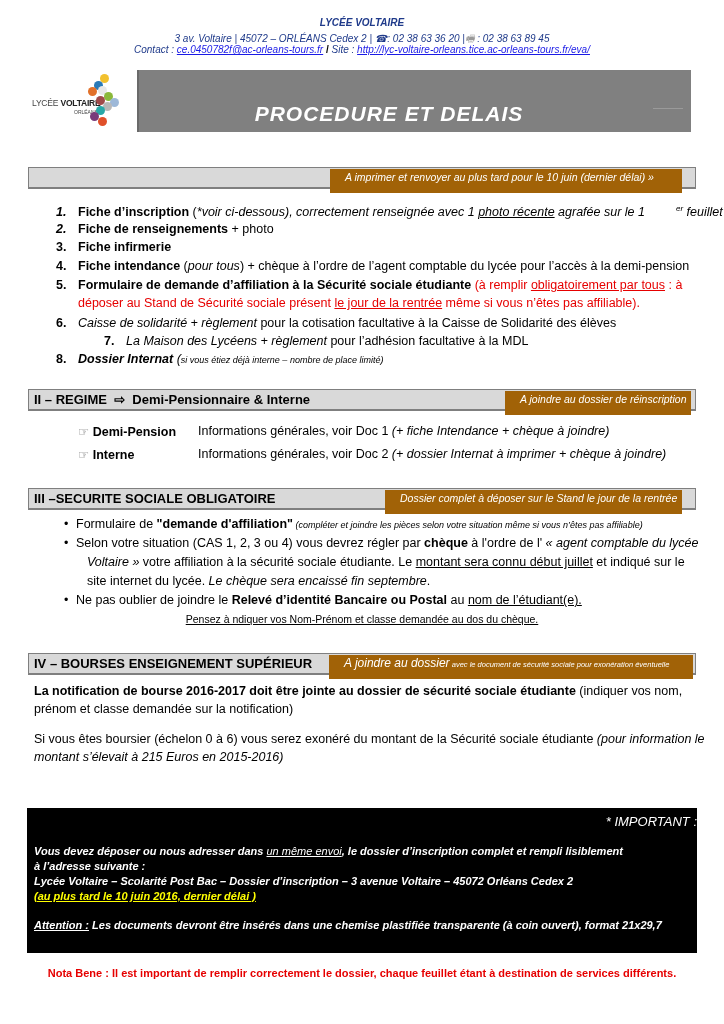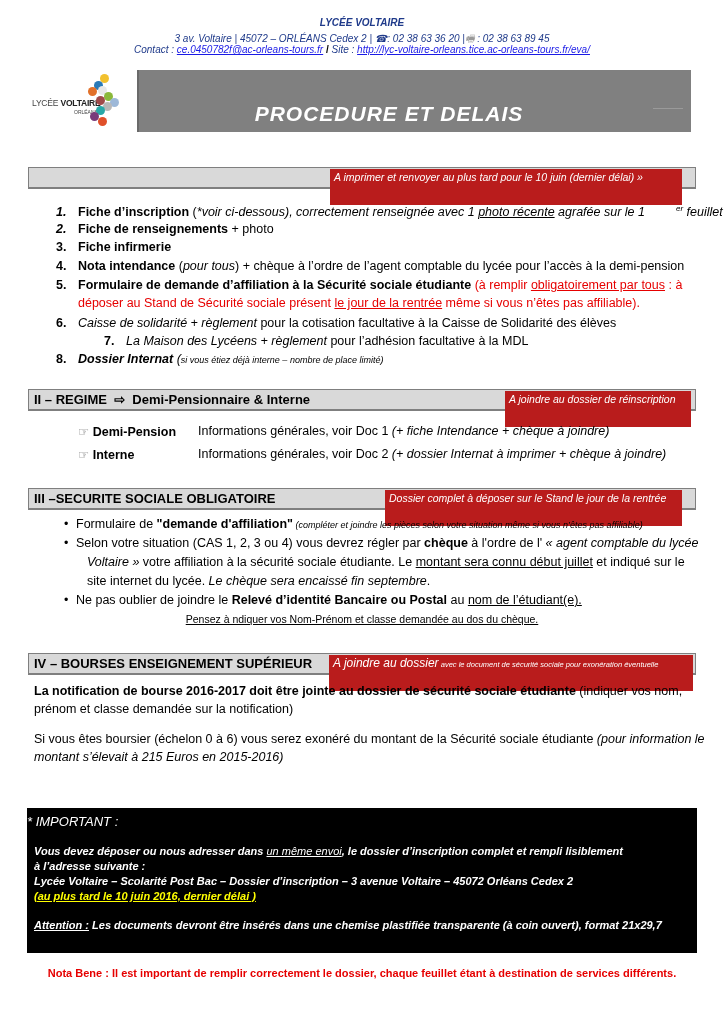--- a/index.html
+++ b/index.html
@@ -16,30 +16,30 @@
   .logo-text b { color: #222; }
   .logo-sub { position: absolute; left: 44px; top: 37px; font-size: 5px; color: #444; }
   .dot { position: absolute; width: 9px; height: 9px; border-radius: 50%; }
   .banner { left: 137px; top: 70px; width: 554px; height: 62px; background: #808080; border-left: 2px solid #6a6a6a; }
   .banner-l1 { position: absolute; top: 4px; left: 0; width: 500px; text-align: center; font-size: 22px; font-weight: bold; font-style: italic; color: #800080; letter-spacing: 0.5px; }
   .banner-l2 { position: absolute; top: 32px; left: 0; width: 500px; text-align: center; font-size: 21px; font-weight: bold; font-style: italic; color: #ffffff; letter-spacing: 1px; }
   .banner-dash { position: absolute; right: 8px; top: 38px; width: 30px; height: 1px; background: #9a9a9a; }
   
   .sec { left: 28px; width: 668px; height: 22px; background: #d9d9d9; border: 1px solid #7f7f7f; border-bottom: 2px solid #7f7f7f; }
   .sec-title { position: absolute; left: 5px; top: 2px; font-size: 13px; font-weight: bold; white-space: nowrap; }
-  .sec-note { position: absolute; top: 1px; height: 36px; background: #b91c1c; color: #fff; font-style: italic; font-size: 10.5px; padding: 2px 4px; white-space: nowrap; }
+  .sec-note { position: absolute; top: 1px; height: 24px; background: #a16207; color: #fff; font-style: italic; font-size: 10.5px; padding: 2px 15px; white-space: nowrap; }
   .line { white-space: nowrap; font-size: 12.5px; }
   .num { display: inline-block; width: 22px; font-weight: bold; }
   .red { color: #e60000; }
   .u { text-decoration: underline; }
   .small-it { font-size: 9px; font-style: italic; }
   .bul { display: inline-block; width: 12px; }
   
   .imp { left: 27px; top: 808px; width: 670px; height: 145px; background: #000; color: #fff; }
-  .imp-title { position: absolute; top: 6px; width: 100%; text-align: left; font-style: italic; font-size: 13px; }
+  .imp-title { position: absolute; top: 6px; width: 100%; text-align: right; font-style: italic; font-size: 13px; }
   .imp-line { position: absolute; left: 7px; font-style: italic; font-weight: bold; font-size: 11px; white-space: nowrap; }
   .yellow { color: #ffff00; }
   .nota { left: 0; width: 724px; top: 967px; text-align: center; color: #e60000; font-weight: bold; font-size: 11px; }
 </style>
 </head>
 <body>
 
 <div class="abs hdr-line hdr-title" style="top:17px;">LYCÉE  VOLTAIRE</div>
 <div class="abs hdr-line" style="top:31px;">
   <span>3 av. Voltaire | 45072 – ORLÉANS Cedex 2 | </span><span>☎</span><span>: 02 38 63 36 20 |</span><span style="color:#999;">🖷</span><span> : 02 38 63 89 45</span>
@@ -76,21 +76,21 @@
 <div class="abs line" style="left:56px;top:204px;">
   <span class="num" style="font-style:italic;">1.</span><b>Fiche d’inscription</b><span> (</span><i>*voir ci-dessous), correctement renseignée avec 1 </i><i class="u">photo récente</i><i> agrafée sur le 1</i><sup style="font-size:8px;font-style:italic;margin-left:31px;">er</sup><i> feuillet</i>
 </div>
 <div class="abs line" style="left:56px;top:222px;">
   <span class="num" style="font-style:italic;">2.</span><b>Fiche de renseignements</b><span> + photo</span>
 </div>
 <div class="abs line" style="left:56px;top:240px;">
   <span class="num">3.</span><b>Fiche infirmerie</b>
 </div>
 <div class="abs line" style="left:56px;top:259px;">
-  <span class="num">4.</span><b>Nota intendance</b><span> (</span><i>pour tous</i><span>) + chèque à l’ordre de l’agent comptable du lycée pour l’accès à la demi-pension</span>
+  <span class="num">4.</span><b>Fiche intendance</b><span> (</span><i>pour tous</i><span>) + chèque à l’ordre de l’agent comptable du lycée pour l’accès à la demi-pension</span>
 </div>
 <div class="abs line" style="left:56px;top:278px;">
   <span class="num">5.</span><b>Formulaire de demande d’affiliation à la Sécurité sociale étudiante</b><span class="red"> (à remplir </span><span class="red u">obligatoirement  par tous</span><span class="red"> : à</span>
 </div>
 <div class="abs line red" style="left:78px;top:296px;">
   <span>déposer au Stand de Sécurité sociale présent </span><span class="u">le jour de la rentrée</span><span> même si vous n’êtes pas affiliable).</span>
 </div>
 <div class="abs line" style="left:56px;top:316px;">
   <span class="num">6.</span><i>Caisse de solidarité + règlement</i><span> pour la cotisation facultative à la Caisse de Solidarité des élèves</span>
 </div>

